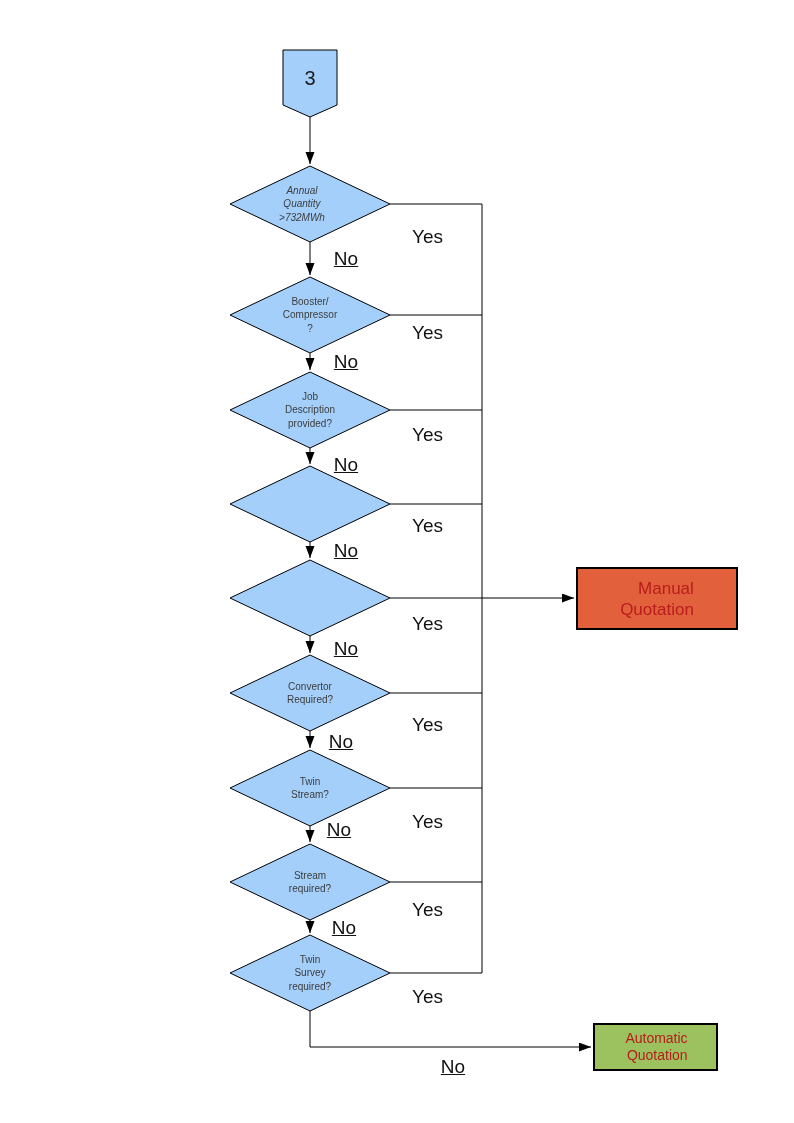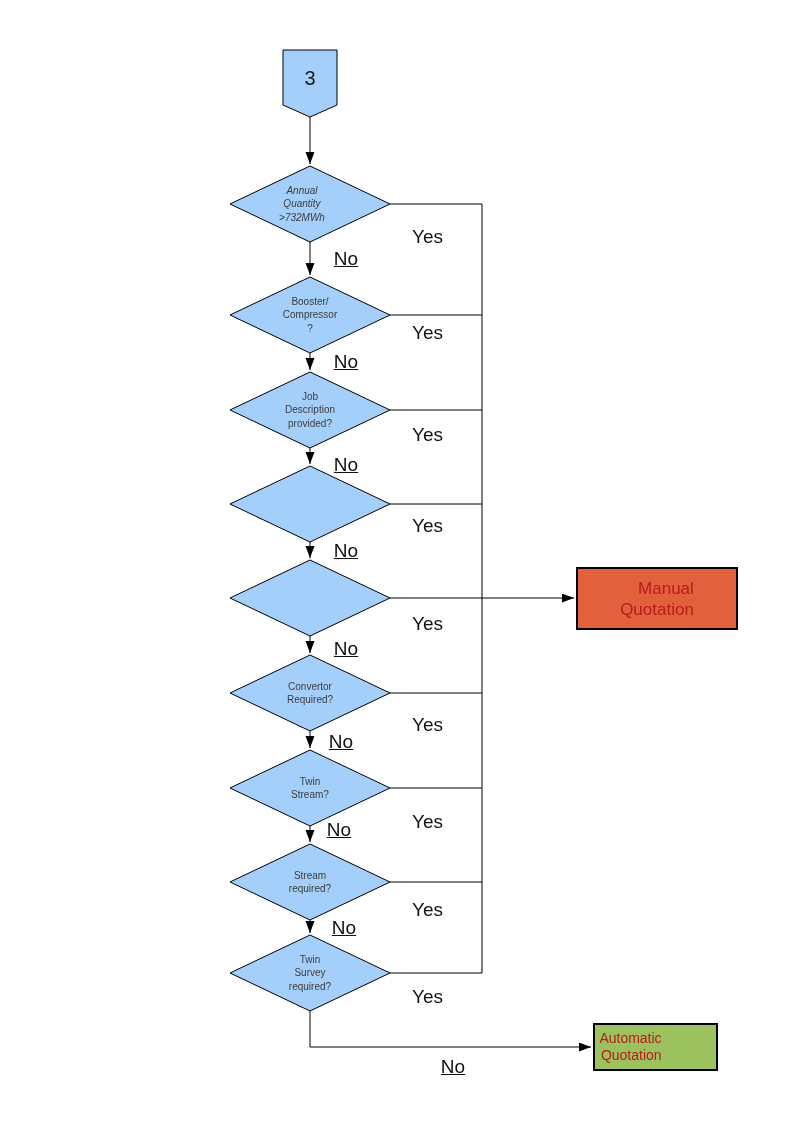--- a/index.html
+++ b/index.html
@@ -124,16 +124,16 @@
   <div class="lbl branch-lbl no-lbl" style="left:321px; top:454px; width:50px;">No</div>
   <div class="lbl branch-lbl no-lbl" style="left:321px; top:540px; width:50px;">No</div>
   <div class="lbl branch-lbl no-lbl" style="left:321px; top:638px; width:50px;">No</div>
   <div class="lbl branch-lbl no-lbl" style="left:316px; top:731px; width:50px;">No</div>
   <div class="lbl branch-lbl no-lbl" style="left:314px; top:819px; width:50px;">No</div>
   <div class="lbl branch-lbl no-lbl" style="left:319px; top:917px; width:50px;">No</div>
   <div class="lbl branch-lbl no-lbl" style="left:428px; top:1056px; width:50px;">No</div>
 
   <div class="lbl outcome-lbl manual-lbl" style="left:577px; top:568px; width:160px; height:61px;">Manual
 Quotation</div>
-  <div class="lbl outcome-lbl auto-lbl" style="left:572px; top:1024px; width:117px; height:46px;">Automatic
+  <div class="lbl outcome-lbl auto-lbl" style="left:598px; top:1024px; width:117px; height:46px;">Automatic
 Quotation</div>
 
 </div>
 
 </body></html>

